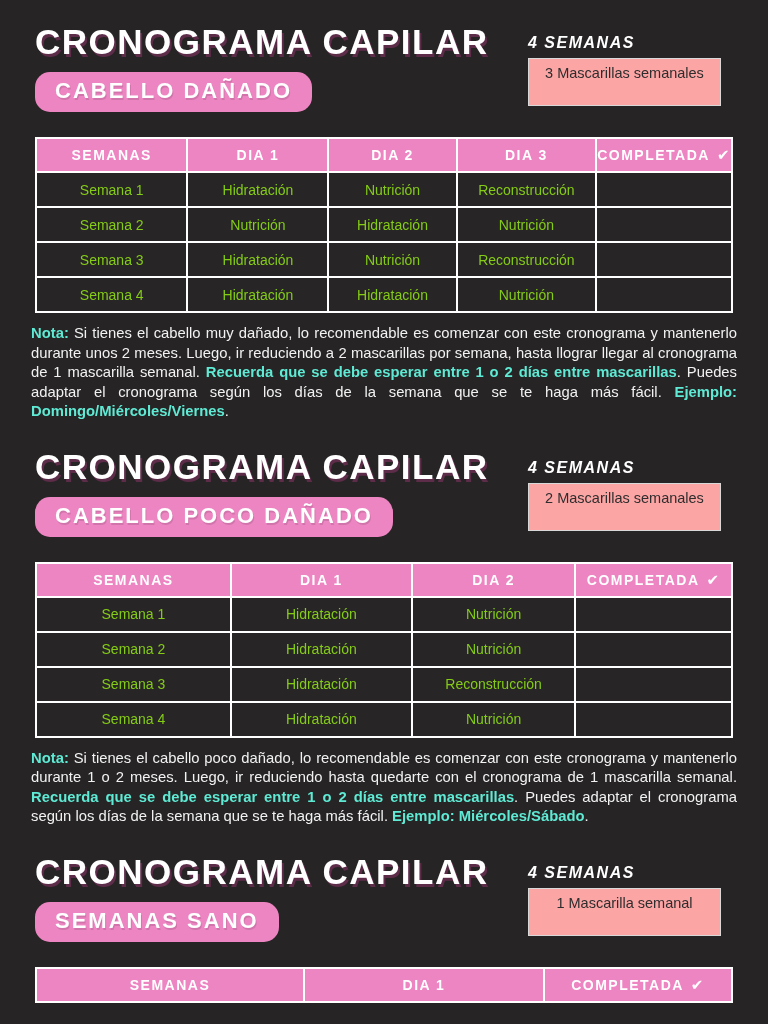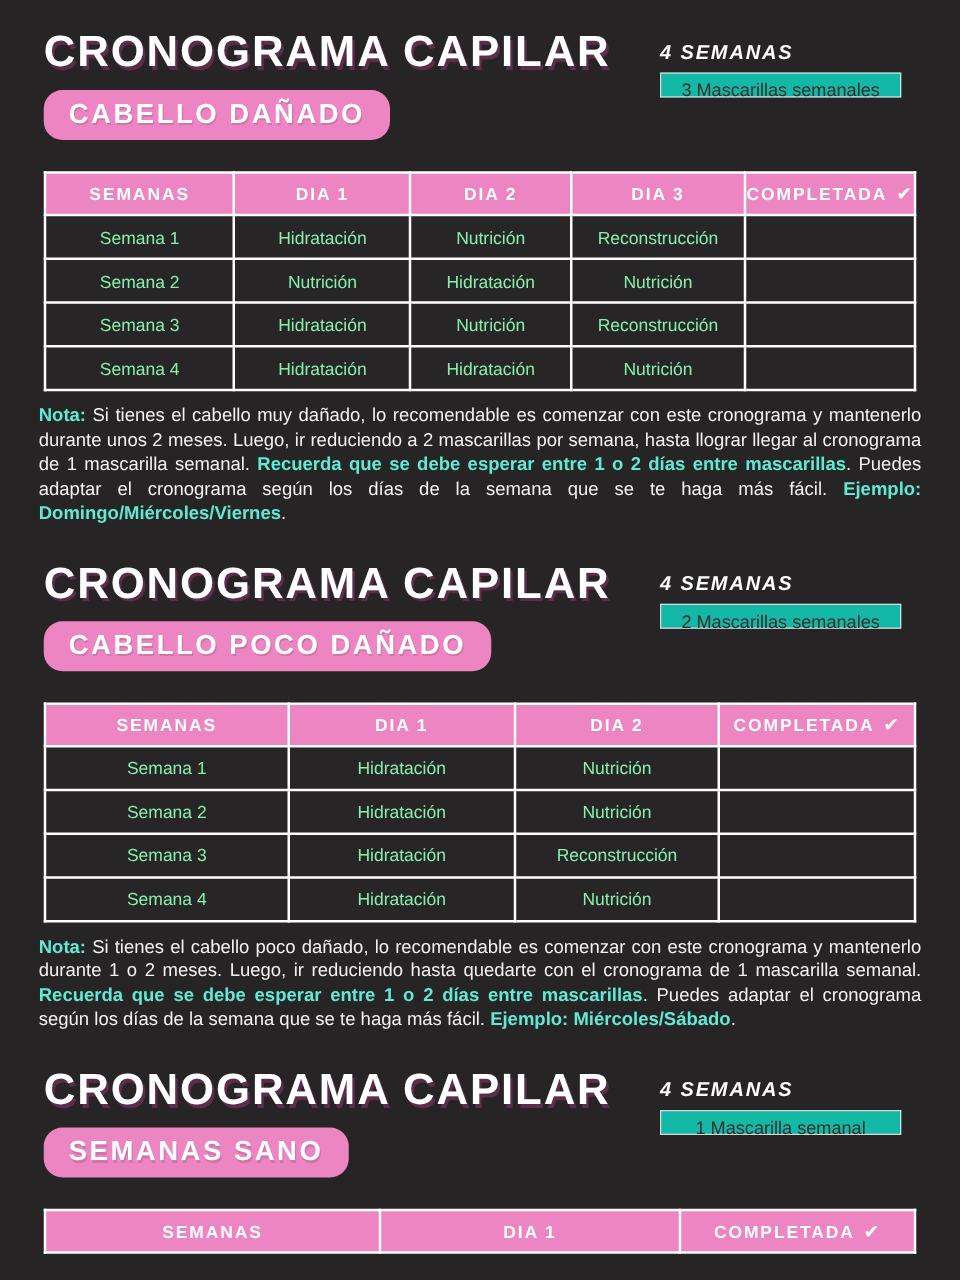--- a/index.html
+++ b/index.html
@@ -49,25 +49,25 @@
     color: #ffffff;
     font-size: 16px;
     font-weight: 800;
     font-style: italic;
     letter-spacing: 1.5px;
     line-height: 20px;
     white-space: nowrap;
   }
   .freq-box {
     margin-top: 5px;
-    background: #14b8a6;
+    background: #fca5a5;
     border: 1px solid #d8d8d8;
     color: #2f2d2d;
     font-size: 14.5px;
-    height: 20px;
+    height: 48px;
     line-height: 29px;
     text-align: center;
     white-space: nowrap;
   }
 
   
   table.schedule {
     width: 100%;
     border-collapse: collapse;
     margin-top: 25px;
@@ -78,21 +78,21 @@
     font-size: 14px;
     font-weight: 800;
     letter-spacing: 1.5px;
     height: 34px;
     border: 2px solid #ffffff;
     text-align: center;
     white-space: nowrap;
   }
   table.schedule td {
     background: #272525;
-    color: #86efac;
+    color: #84cc16;
     font-size: 14px;
     height: 35px;
     border: 2px solid #ffffff;
     text-align: center;
     white-space: nowrap;
   }
   .chk { margin-left: 7px; font-size: 15px; }
 
   
   p.note {

